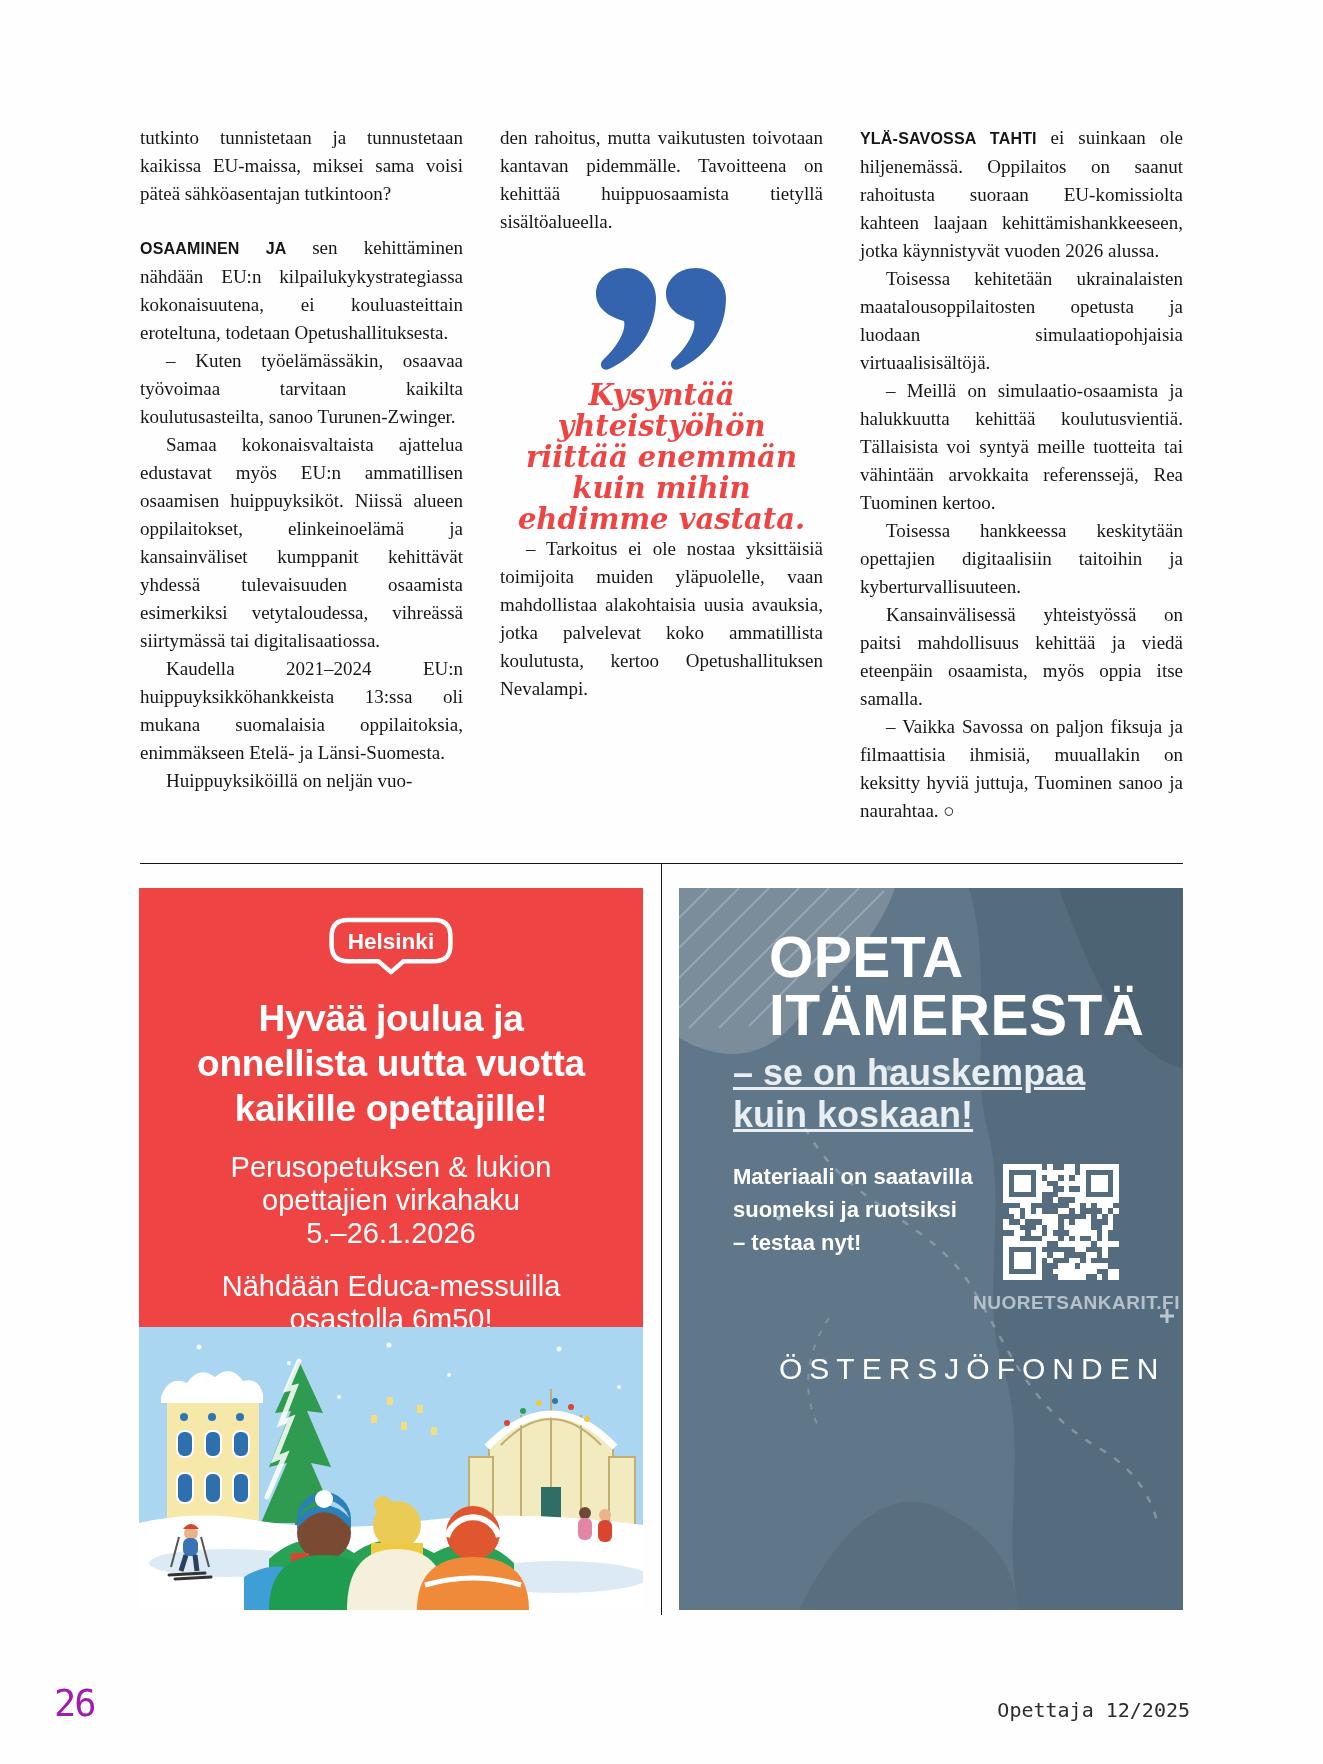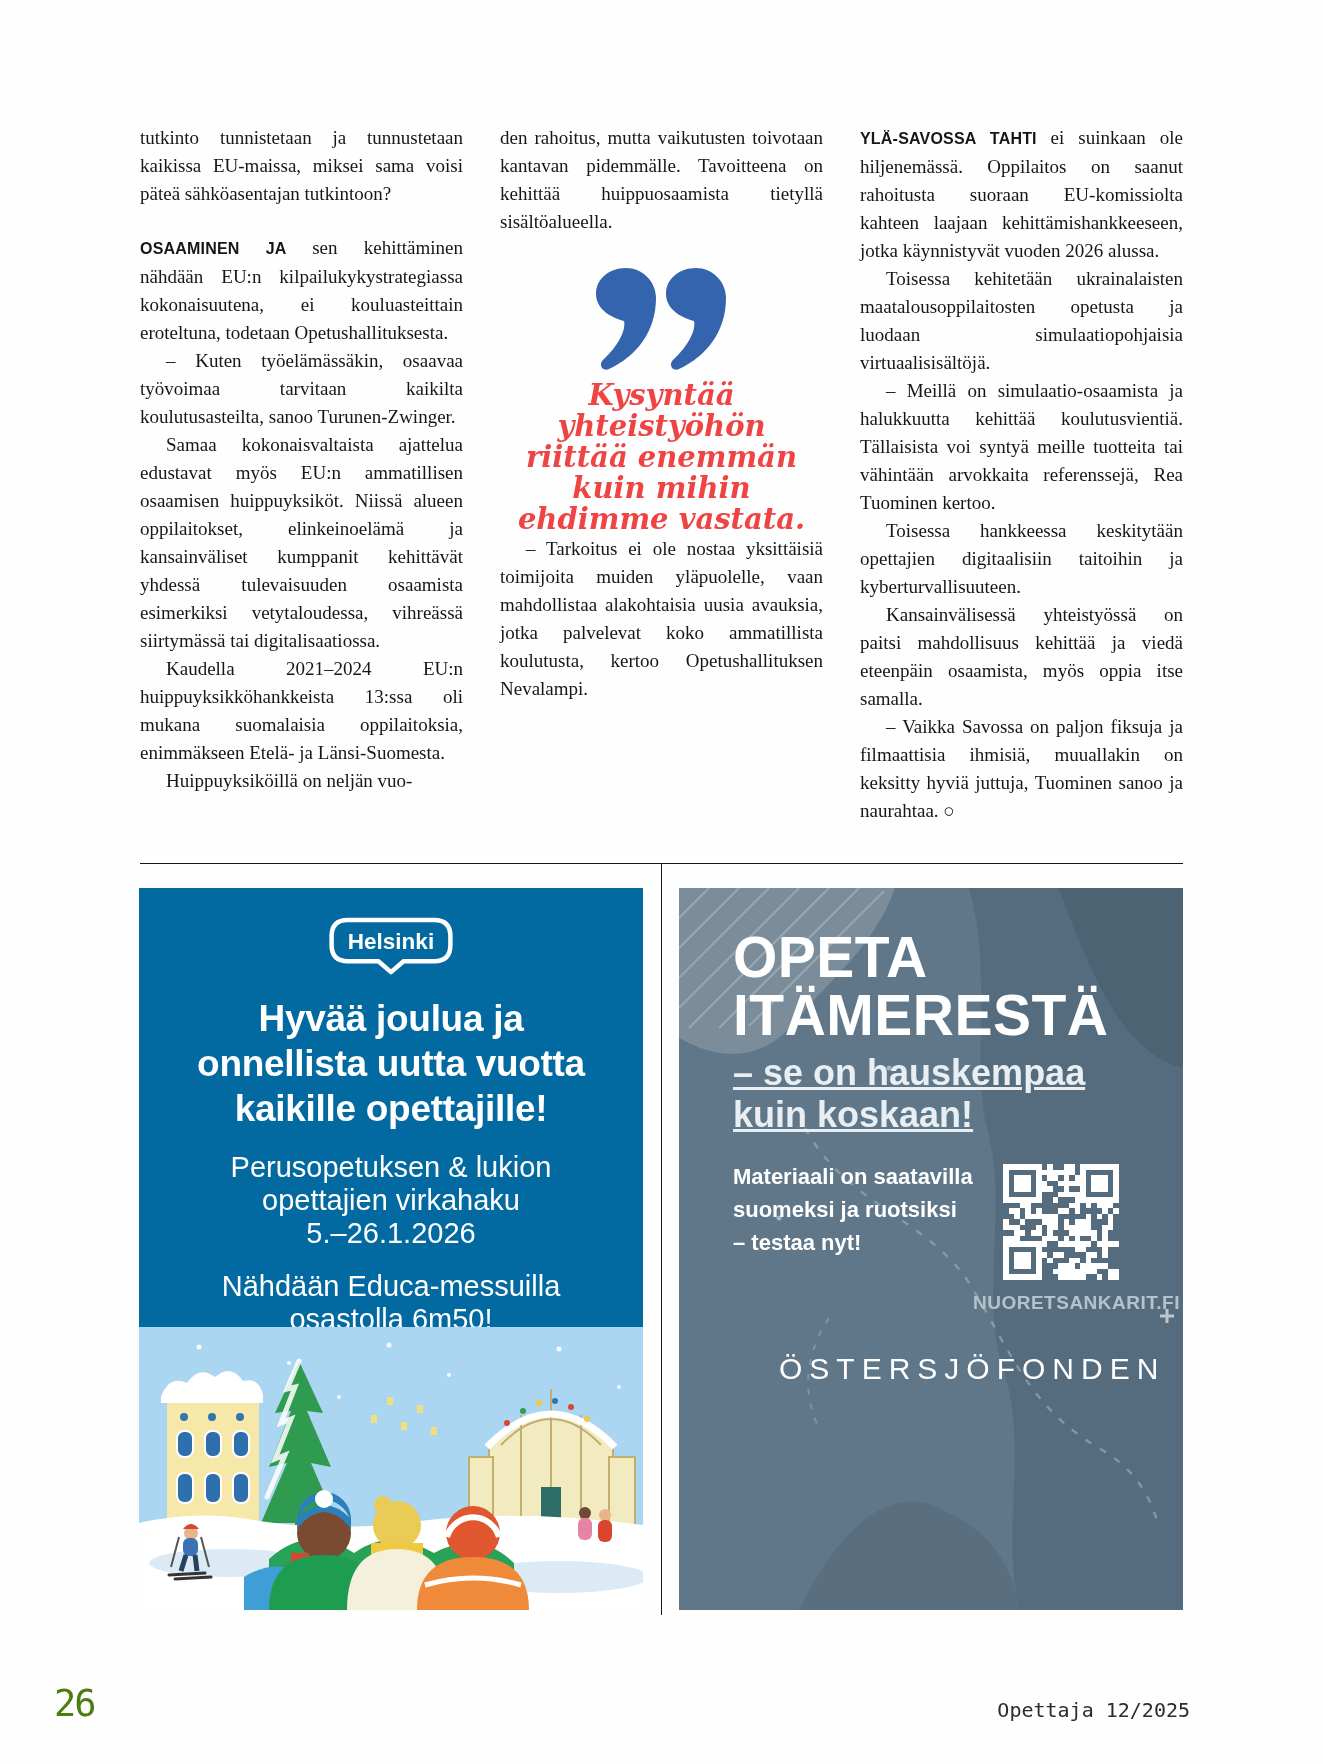--- a/index.html
+++ b/index.html
@@ -21,50 +21,50 @@
 
   
   .rule-h{position:absolute;left:140px;top:863px;width:1043px;height:1px;background:#161616;}
   .rule-v{position:absolute;left:661px;top:863px;width:1px;height:752px;background:#161616;}
 
   
   .ads{position:absolute;left:139px;top:888px;width:1044px;height:722px;display:flex;}
   .ad-spacer{width:36px;}
 
   
-  .ad-green{position:relative;width:504px;height:722px;background:#0369a1;color:#fff;
+  .ad-green{position:relative;width:504px;height:722px;background:#ef4444;color:#fff;
             font-family:"Liberation Sans",sans-serif;text-align:center;}
   .hl-badge{margin-top:28px;}
   .hl-head{margin-top:16px;font-weight:700;font-size:37px;line-height:45px;letter-spacing:-.3px;}
   .hl-sub{margin-top:20px;font-size:29px;line-height:33px;font-weight:400;}
   .hl-note{margin-top:20px;font-size:29px;line-height:33px;font-weight:400;}
   .hl-illu{position:absolute;left:0;bottom:0;width:504px;height:283px;display:block;}
 
   
   .ad-blue{position:relative;width:504px;height:722px;background:#5F7788;color:#fff;
            font-family:"Liberation Sans",sans-serif;overflow:hidden;}
   .map-bg{position:absolute;inset:0;}
   .ab-inner{position:relative;padding:40px 34px 0 54px;}
-  .ab-title{font-weight:700;font-size:57px;line-height:58px;letter-spacing:.5px;}
+  .ab-title{font-weight:700;font-size:57px;line-height:58px;letter-spacing:.5px;margin-left:36px;}
   .ab-sub{margin-top:8px;font-weight:700;font-size:36px;line-height:42px;color:#E9EEF2;text-decoration:underline;}
   .ab-body{margin-top:12px;font-size:27px;line-height:45px;color:#EDF1F4;}
   .ab-cta-row{margin-top:24px;display:flex;justify-content:space-between;align-items:flex-start;}
   .ab-cta{width:240px;font-weight:700;font-size:22px;line-height:33px;}
   .qr-wrap{width:176px;text-align:center;}
   .qr{width:116px;height:116px;margin:4px auto 0;display:grid;
       grid-template-columns:repeat(21,1fr);grid-template-rows:repeat(21,1fr);}
   .qr .m{background:transparent;}
   .qr .m.on{background:#fff;}
   .qr-label{margin-top:12px;font-weight:700;font-size:19px;letter-spacing:.5px;color:#B6C2CB;}
   .ab-logo-row{margin-top:18px;display:flex;align-items:center;gap:26px;padding-left:20px;}
   .ab-logo-text{font-size:30px;letter-spacing:7px;font-weight:400;}
 
   
   .page-number{position:absolute;left:54px;top:1682px;font-family:"DejaVu Sans Mono",monospace;
-               font-size:37px;color:#4d7c0f;letter-spacing:-2px;}
+               font-size:37px;color:#a21caf;letter-spacing:-2px;}
   .footer-right{position:absolute;right:133px;top:1698px;font-family:"DejaVu Sans Mono",monospace;
                 font-size:20px;color:#2b2b2b;}
 </style>
 </head>
 <body>
 
 <div class="page">
 
   <main class="columns">
 

